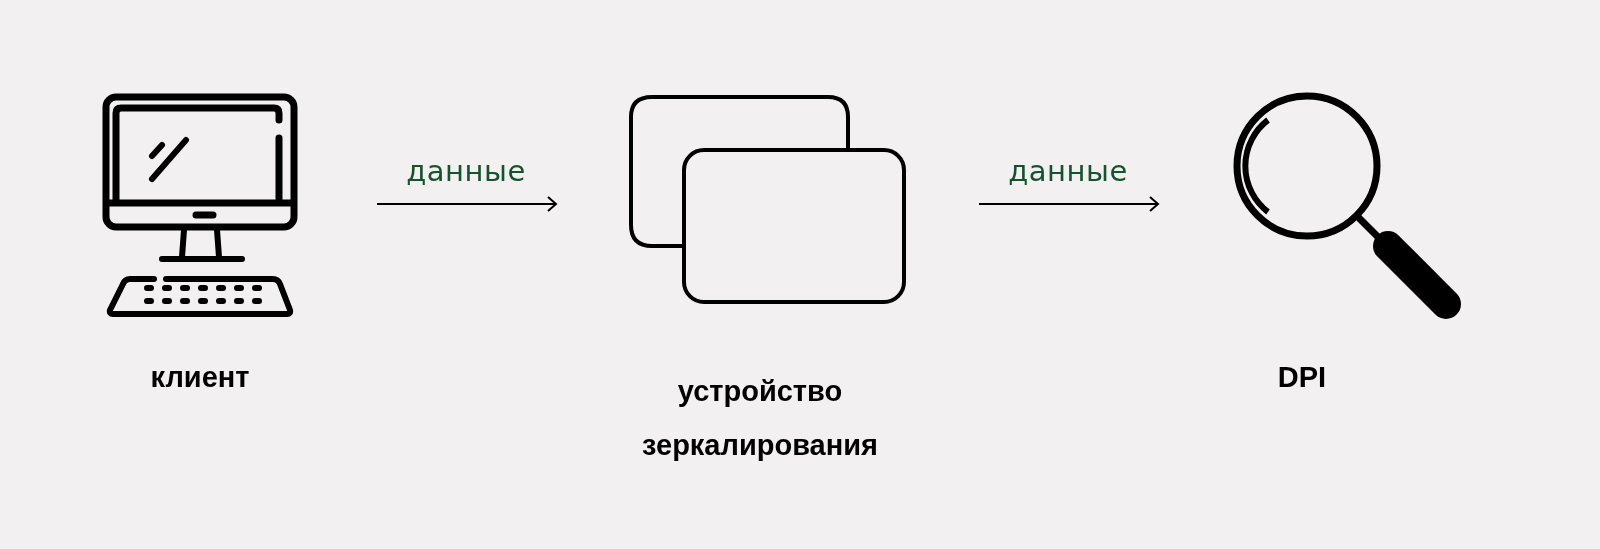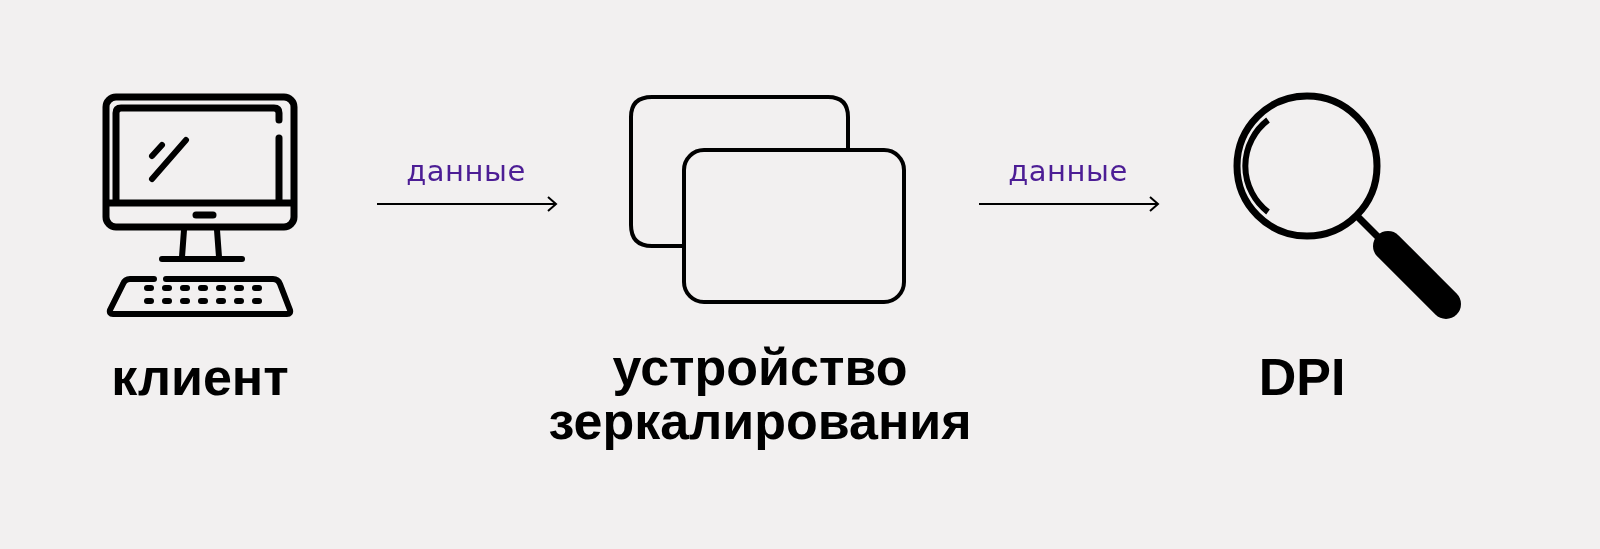--- a/index.html
+++ b/index.html
@@ -15,35 +15,35 @@
       font-family: "Liberation Sans", sans-serif;
       color: #000;
     }
     .node-icon {
       position: absolute;
     }
     .node-label {
       position: absolute;
       font-family: "Liberation Sans", sans-serif;
       font-weight: bold;
-      font-size: 52px;
+      font-size: 29px;
       line-height: 54px;
       text-align: center;
       color: #000;
       white-space: pre-line;
     }
     .edge {
       position: absolute;
     }
     .edge-label {
       position: absolute;
       font-family: "DejaVu Sans", sans-serif;
       font-size: 29px;
       line-height: 34px;
-      color: #4c1d95;
+      color: #14532d;
       text-align: center;
       width: 180px;
       letter-spacing: 0.5px;
     }
     .edge-arrow {
       position: absolute;
     }
   </style>
 </head>
 <body>
@@ -97,21 +97,21 @@
 </div>
 
 <div class="node-icon" style="left:620px; top:90px; width:290px; height:220px;">
   <svg width="290" height="220" viewBox="0 0 290 220" fill="none" stroke="#000" stroke-width="4">
 
     <path d="M63 156 H32 Q11 156 11 135 V27 Q11 7 32 7 H208 Q228 7 228 27 V60" stroke-linejoin="round"></path>
 
     <rect x="64" y="60" width="220" height="152" rx="20" fill="#F2F0F0"></rect>
   </svg>
 </div>
-<div class="node-label" style="left:530px; top:340px; width:460px;">устройство
+<div class="node-label" style="left:530px; top:364px; width:460px;">устройство
 зеркалирования</div>
 
 <div class="edge">
   <div class="edge-label" style="left:978px; top:154px;">данные</div>
   <svg class="edge-arrow" style="left:978px; top:196px;" width="184" height="16" viewBox="0 0 184 16">
     <line x1="1" y1="8" x2="180" y2="8" stroke="#000" stroke-width="2"></line>
     <polyline points="172,1 180,8 172,15" fill="none" stroke="#000" stroke-width="2"></polyline>
   </svg>
 </div>
 

